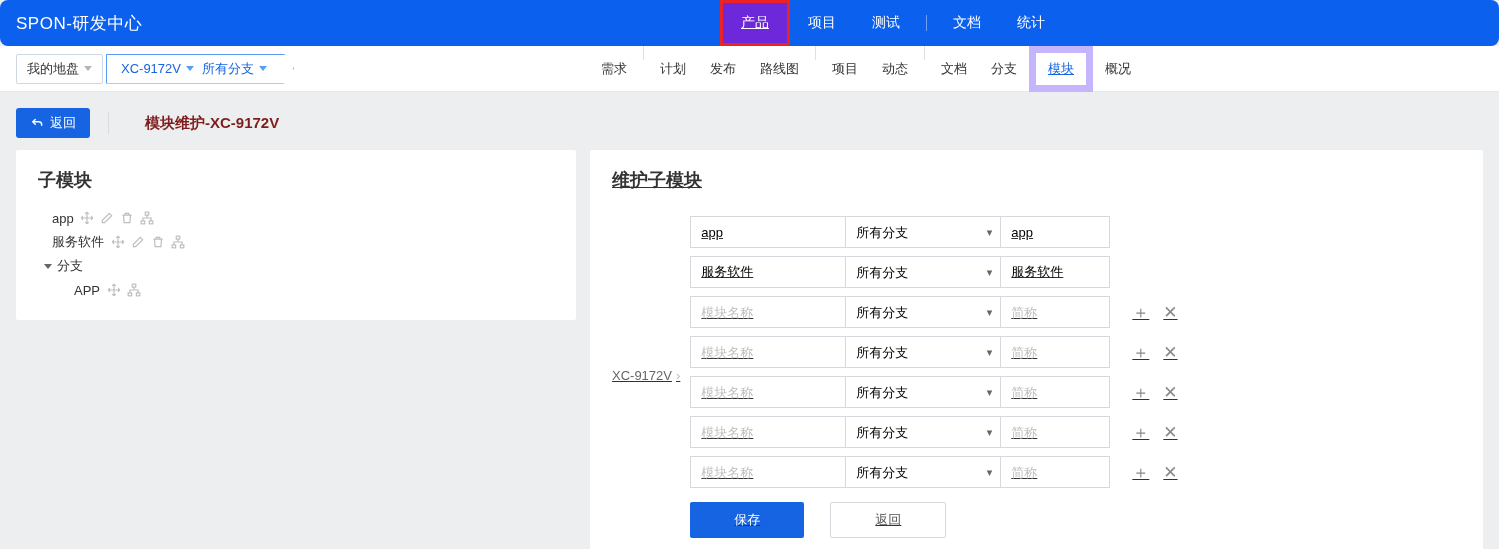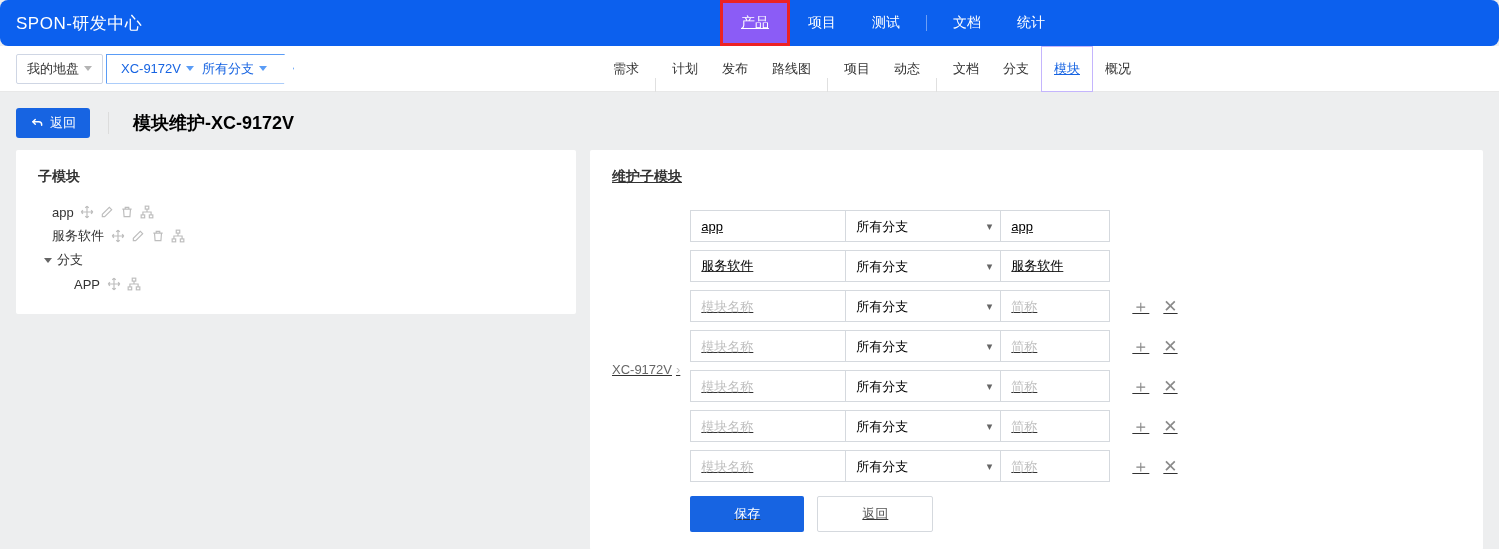--- a/index.html
+++ b/index.html
@@ -3,53 +3,53 @@
 <meta charset="utf-8">
 <style>
   * { box-sizing: border-box; margin: 0; padding: 0; }
   body { font-family: "Microsoft YaHei", "PingFang SC", Arial, sans-serif; font-size: 13px; color: #333; background: #edeeef; }
 
   
   .topnav { background: #0c60ee; height: 46px; display: flex; align-items: center; color: #fff; padding: 0 16px; border-radius: 8px; }
   .brand { font-size: 17px; font-weight: 400; letter-spacing: 0.5px; }
   .nav-items { display: flex; align-items: stretch; margin-left: auto; height: 46px; margin-right: 420px; }
   .nav-item { display: flex; align-items: center; padding: 0 18px; font-size: 14px; cursor: pointer; color: #fff; position: relative; }
-  .nav-item.active { background: #8b5cf6; text-decoration: underline; }
+  .nav-item.active { background: #6d28d9; text-decoration: underline; }
   .nav-sep { width: 1px; height: 16px; background: rgba(255,255,255,0.4); margin: 0 8px; align-self: center; }
   .nav-red { border: 3px solid #ec2224; }
 
   
   .subnav { background: #fff; height: 46px; display: flex; align-items: center; padding: 0 16px; border-bottom: 1px solid #e8e8e8; }
   .dropdown-btn { border: 1px solid #cfd6e4; border-radius: 2px; padding: 5px 10px; font-size: 13px; display: flex; align-items: center; cursor: pointer; margin-right: 4px; background: #fff; color: #333; }
   .breadcrumb-btn { border: 1px solid #5a9cf6; color: #1764e2; padding: 5px 14px; font-size: 13px; display: flex; align-items: center; cursor: pointer; background: #fff; 
     clip-path: polygon(0 0, calc(100% - 10px) 0, 100% 50%, calc(100% - 10px) 100%, 0 100%); 
     position: relative; 
     margin-left: -1px;
   }
   .caret { width: 0; height: 0; border-left: 4px solid transparent; border-right: 4px solid transparent; border-top: 5px solid #b4b4b4; margin-left: 5px; }
   .caret.blue { border-top-color: #5a9cf6; }
-  .subnav-right { display: flex; align-items: flex-end; margin-left: auto; height: 46px; margin-right: 340px; }
+  .subnav-right { display: flex; align-items: flex-start; margin-left: auto; height: 46px; margin-right: 340px; }
   .sub-item { padding: 0 12px; font-size: 13px; cursor: pointer; color: #333; display: flex; align-items: center; height: 46px; }
   .sub-item.active { color: #1764e2; }
-  .sub-red { border: 1px solid #c4b5fd; text-decoration: underline; }
+  .sub-red { border: 7px solid #c4b5fd; text-decoration: underline; }
   .sub-sep { width: 1px; height: 14px; background: #e0e0e0; margin: 0 4px; }
 
   
   .toolbar { display: flex; align-items: center; padding: 16px 16px 12px 16px; }
   .back-btn { background: #1764e2; color: #fff; padding: 6px 14px; border-radius: 3px; font-size: 13px; display: flex; align-items: center; cursor: pointer; }
   .back-icon-svg { margin-right: 6px; }
-  .toolbar-title { margin-left: 24px; font-size: 18px; font-weight: bold; color: #000000; }
+  .toolbar-title { margin-left: 36px; font-size: 15px; font-weight: bold; color: #7f1d1d; }
   .toolbar-sepv { width: 1px; height: 22px; background: #dcdcdc; margin-left: 18px; }
 
   
   .content { display: flex; gap: 14px; padding: 0 16px 20px 16px; align-items: flex-start; }
   .panel { background: #fff; border-radius: 2px; padding: 18px 22px; }
   .left-panel { width: 560px; flex-shrink: 0; }
   .right-panel { flex: 1; text-decoration: underline; }
-  .panel-title { font-size: 14px; font-weight: bold; margin-bottom: 14px; }
+  .panel-title { font-size: 18px; font-weight: bold; margin-bottom: 14px; }
 
   
   .tree { font-size: 13px; }
   .tree-row { display: flex; align-items: center; height: 24px; }
   .tree-label { margin-right: 6px; }
   .tree-icons { display: flex; gap: 5px; opacity: 0.55; }
   .tic { width: 15px; height: 15px; display: flex; align-items: center; justify-content: center; cursor: pointer; }
   .tree-indent1 { padding-left: 14px; }
   .tree-indent2 { padding-left: 36px; }
   .tree-caret { width: 0; height: 0; border-left: 4px solid transparent; border-right: 4px solid transparent; border-top: 5px solid #666; margin-right: 5px; }
@@ -61,21 +61,21 @@
   .rows { display: flex; flex-direction: column; gap: 8px; }
   .row { display: flex; align-items: center; }
   .inp { border: 1px solid #d5d9de; height: 32px; padding: 0 10px; font-size: 13px; outline: none; }
   .inp-name { width: 155px; border-right: none; }
   .sel { width: 155px; border-right: none; background: #fff; appearance: none; -webkit-appearance: none; padding-right: 26px; }
   .sel-wrap { position: relative; display: inline-block; }
   .sel-caret { position: absolute; right: 8px; top: 50%; transform: translateY(-50%); pointer-events: none; color: #666; font-size: 11px; }
   .inp-short { width: 110px; }
   .row-icons { display: flex; gap: 14px; margin-left: 22px; font-size: 17px; color: #8a8a8a; }
   .row-ic { cursor: pointer; line-height: 1; }
-  .form-buttons { display: flex; gap: 13px; margin-top: 14px; }
+  .form-buttons { display: flex; gap: 26px; margin-top: 14px; }
   .btn-primary { background: #1764e2; color: #fff; border: none; padding: 8px 44px; font-size: 13px; border-radius: 2px; cursor: pointer; }
   .btn-default { background: #fff; color: #555; border: 1px solid #d5d9de; padding: 8px 44px; font-size: 13px; border-radius: 2px; cursor: pointer; }
   ::placeholder { color: #bfbfbf; }
 </style>
 </head>
 <body>
 
 <div class="topnav">
   <div class="brand">SPON-研发中心</div>
   <div class="nav-items">

